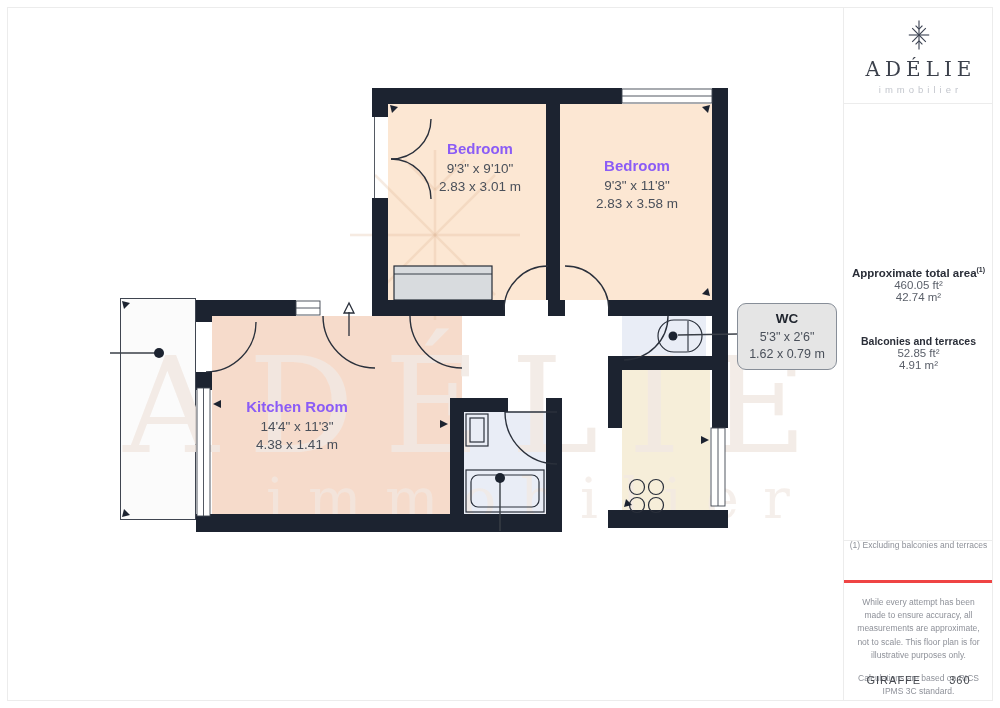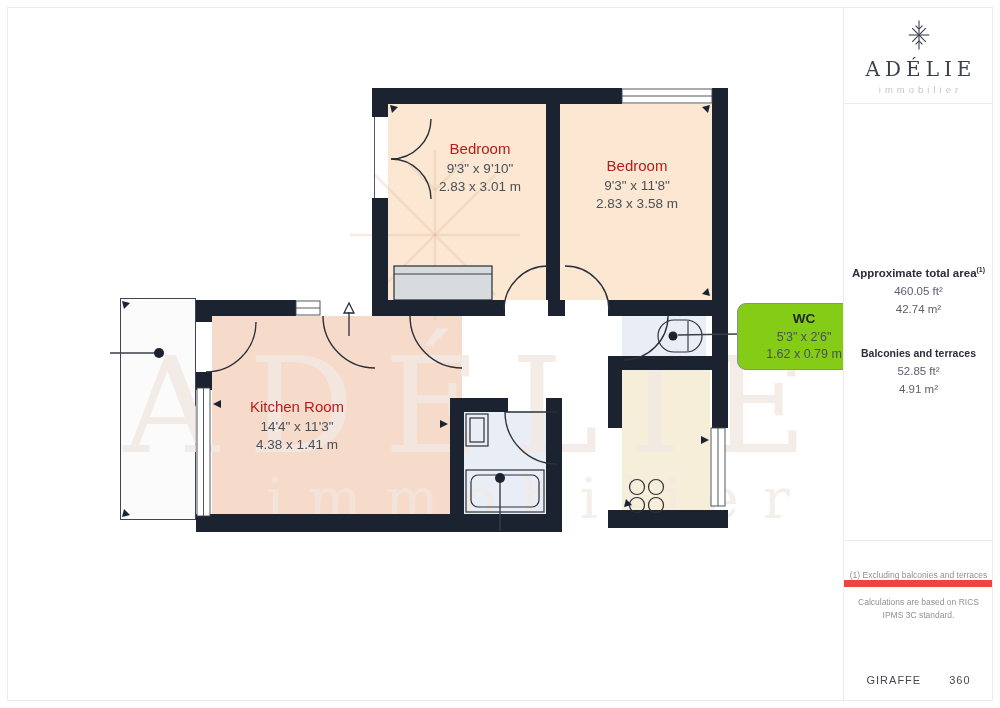--- a/index.html
+++ b/index.html
@@ -7,40 +7,40 @@
         font-family:"Liberation Sans",sans-serif;}
   .card-border{position:absolute;left:7px;top:7px;right:7px;bottom:7px;
         border:1px solid #ececec;pointer-events:none;}
   .plan-svg{position:absolute;left:0;top:0;}
   .wall{fill:#1c2330;}
   .win{fill:#ffffff;stroke:#3f4550;stroke-width:0.9;}
   .winline{stroke:#3f4550;stroke-width:0.9;}
   .door{stroke:#2a303b;stroke-width:1.4;fill:none;}
   .fix{stroke:#2a303b;stroke-width:1.2;fill:none;}
   .room-label{position:absolute;text-align:center;transform:translateX(-50%);line-height:1.38;white-space:nowrap;}
-  .room-label .rname{font-size:15px;font-weight:normal;color:#b91c1c;}
+  .room-label .rname{font-size:15px;font-weight:bold;color:#8b5cf6;}
   .room-label .rdim{font-size:13.5px;color:#4a505a;}
-  .callout{position:absolute;background:#84cc16;border:1px solid #878e98;border-radius:9px;
-        text-align:center;padding:6px 17px;line-height:1.38;white-space:nowrap;}
+  .callout{position:absolute;background:#e5e5e5;border:1px solid #878e98;border-radius:9px;
+        text-align:center;padding:6px 0;line-height:1.38;white-space:nowrap;}
   .callout .rname{font-size:13.5px;font-weight:bold;color:#1f242d;}
   .callout .rdim{font-size:12.5px;color:#4a505a;}
   .sidebar{position:absolute;left:843px;top:8px;width:149px;height:692px;border-left:1px solid #ececec;background:#fff;}
   .logo-sec{position:absolute;top:0;left:0;width:100%;height:95px;border-bottom:1px solid #ececec;text-align:center;}
   .logo-icon{margin-top:10px;}
   .brand-name{font-family:"DejaVu Serif","Liberation Serif",serif;font-size:20px;letter-spacing:5px;
         padding-left:5px;color:#3b404b;margin-top:1px;}
   .brand-tagline{font-size:9.5px;letter-spacing:4px;padding-left:4px;color:#c3c6cd;margin-top:3px;}
   .area-sec{position:absolute;top:95px;left:0;width:100%;height:437px;border-bottom:1px solid #ececec;}
   .area-inner{position:absolute;top:163px;left:0;width:100%;text-align:center;}
   .area-title{font-size:11.5px;font-weight:bold;color:#2a2e38;}
   .area-title sup{font-size:7px;}
-  .area-val{font-size:11.5px;color:#5a5f69;margin-top:6px;}
+  .area-val{font-size:11.5px;color:#5a5f69;}
   .area-sub{font-size:10.5px;font-weight:bold;color:#2a2e38;margin-top:32px;}
-  .foot-sec{position:absolute;top:532px;left:0;width:100%;height:40px;border-bottom:7px solid #ef4444;
-        display:flex;align-items:flex-end;justify-content:center;}
+  .foot-sec{position:absolute;top:532px;left:0;width:100%;height:40px;border-bottom:3px solid #ef4444;
+        display:flex;align-items:flex-start;justify-content:center;}
   .foot-note{font-size:8.5px;color:#8e9199;}
   .disc-sec{position:absolute;top:572px;left:0;width:100%;height:120px;}
   .disc-text{padding:16px 12px 0;font-size:8.5px;color:#8e9199;text-align:center;line-height:1.55;}
   .disc-text p{margin:0 0 10px;}
   .giraffe{position:absolute;bottom:14px;width:100%;text-align:center;font-size:11px;
         letter-spacing:1px;color:#46494f;}
   .giraffe b{font-weight:normal;padding-left:28px;}
 </style>
 </head>
 <body>
@@ -246,20 +246,21 @@
         <div class="area-val">4.91 m²</div>
       </div>
     </div>
 
     <div class="foot-sec">
       <div class="foot-note">(1) Excluding balconies and terraces</div>
     </div>
 
     <div class="disc-sec">
       <div class="disc-text">
+        <p>While every attempt has been made to ensure accuracy, all measurements are approximate, not to scale. This floor plan is for illustrative purposes only.</p>
         <p>Calculations are based on RICS IPMS 3C standard.</p>
       </div>
       <div class="giraffe"><span>GIRAFFE</span><b>360</b></div>
     </div>
   </aside>
 
   <div class="card-border"></div>
 </div>
 
 </body></html>

